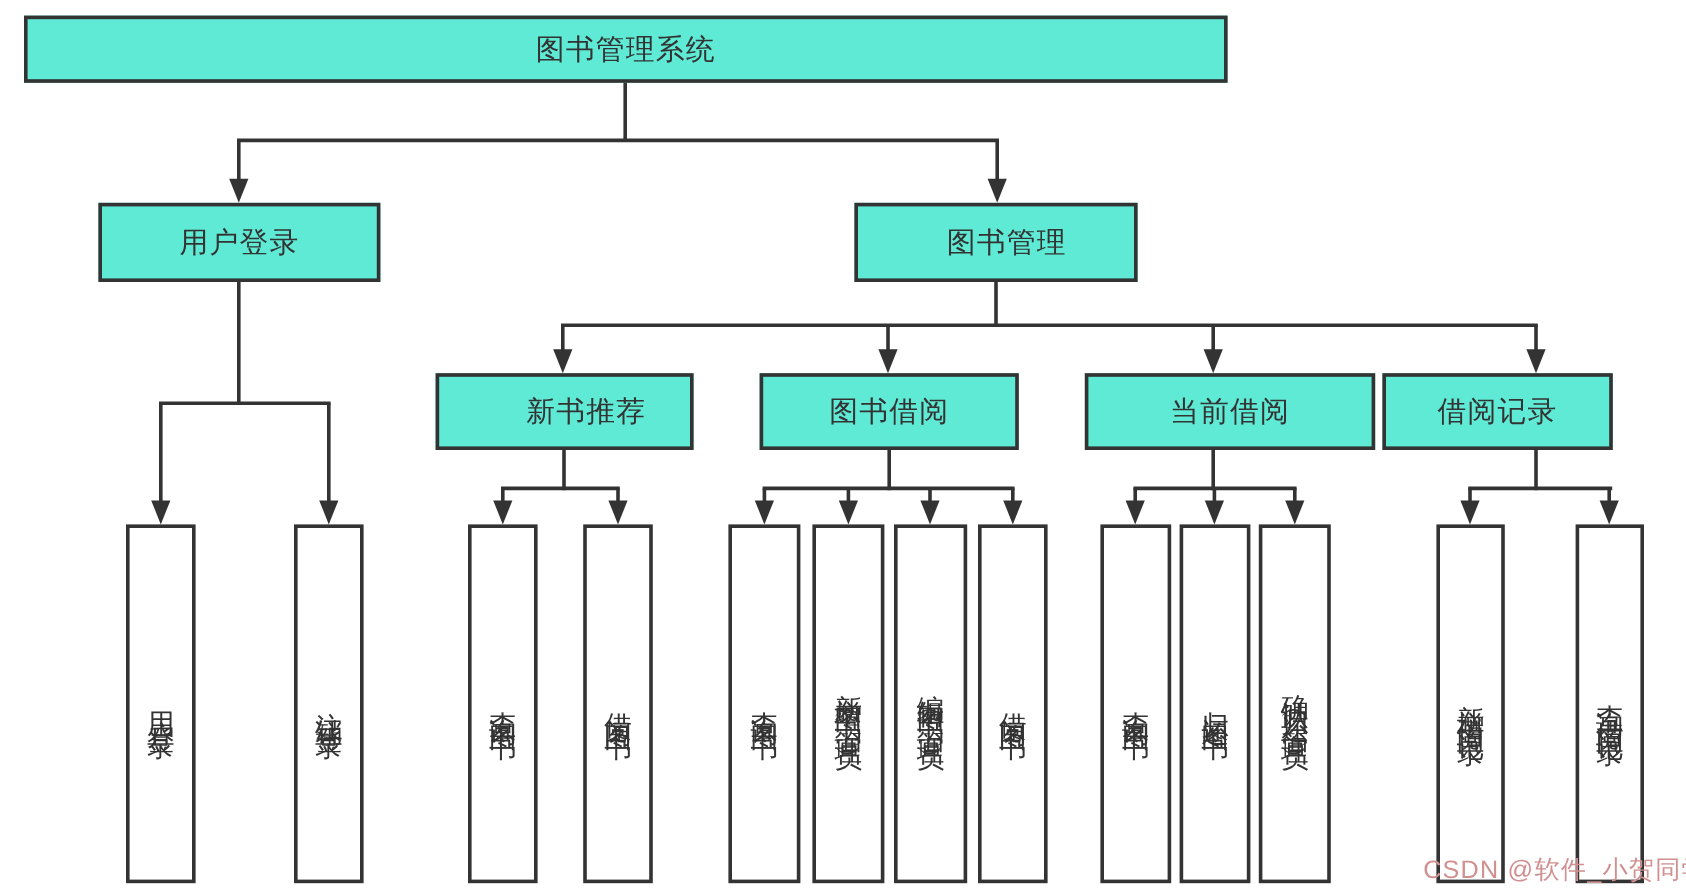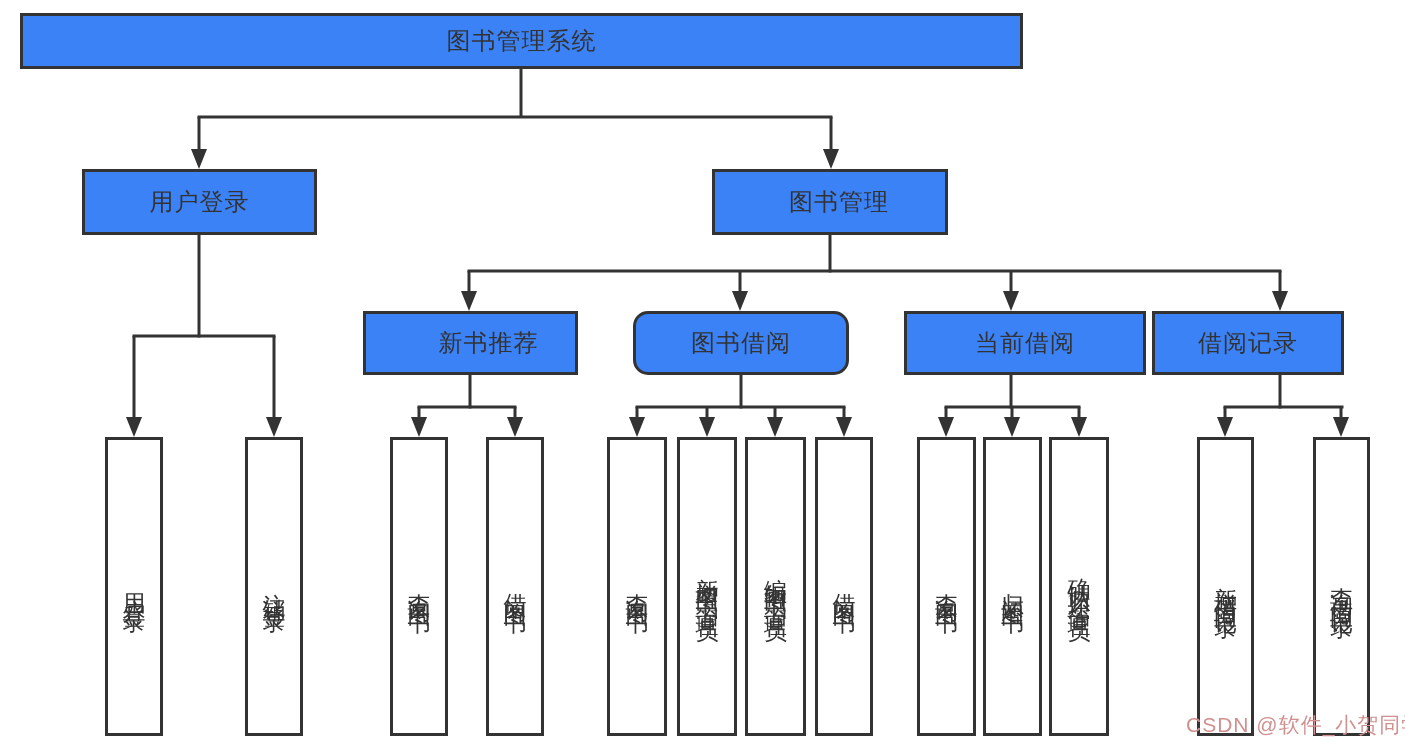--- a/index.html
+++ b/index.html
@@ -15,21 +15,21 @@
     background:var(--background);
     font-family:"Liberation Sans","DejaVu Sans",sans-serif;
     color:var(--text);
   }
   .canvas{position:absolute;left:0;top:0;width:1405px;height:747px;}
   .connectors{position:absolute;left:0;top:0;z-index:1;}
   .connectors path{stroke:var(--line);stroke-width:3;fill:none;}
   .connectors polygon{fill:var(--line);stroke:none;}
   .hbox{
     position:absolute;box-sizing:border-box;z-index:2;
-    border:3px solid var(--box-border);background:#3b82f6;
+    border:3px solid var(--box-border);background:#5eead4;
     display:flex;align-items:center;justify-content:center;
     font-size:24px;letter-spacing:1px;white-space:nowrap;
   }
   .vbox{
     position:absolute;box-sizing:border-box;z-index:2;
     top:437px;height:299px;
     border:3px solid var(--box-border);background:#fff;
     display:flex;align-items:center;justify-content:center;
   }
   .vtext{
@@ -130,21 +130,21 @@
   <div class="hbox" style="left:82px;top:169px;width:235px;height:66px;">
     <span>用户登录</span>
   </div>
   <div class="hbox" style="left:712px;top:169px;width:236px;height:66px;padding-left:18px;">
     <span>图书管理</span>
   </div>
 
   <div class="hbox" style="left:363px;top:311px;width:215px;height:64px;padding-left:36px;">
     <span>新书推荐</span>
   </div>
-  <div class="hbox" style="left:633px;top:311px;width:216px;height:64px;border-radius:15px;">
+  <div class="hbox" style="left:633px;top:311px;width:216px;height:64px;">
     <span>图书借阅</span>
   </div>
   <div class="hbox" style="left:904px;top:311px;width:242px;height:64px;">
     <span>当前借阅</span>
   </div>
   <div class="hbox" style="left:1152px;top:311px;width:192px;height:64px;">
     <span>借阅记录</span>
   </div>
 
   <div class="vbox" style="left:105px;width:58px;">

